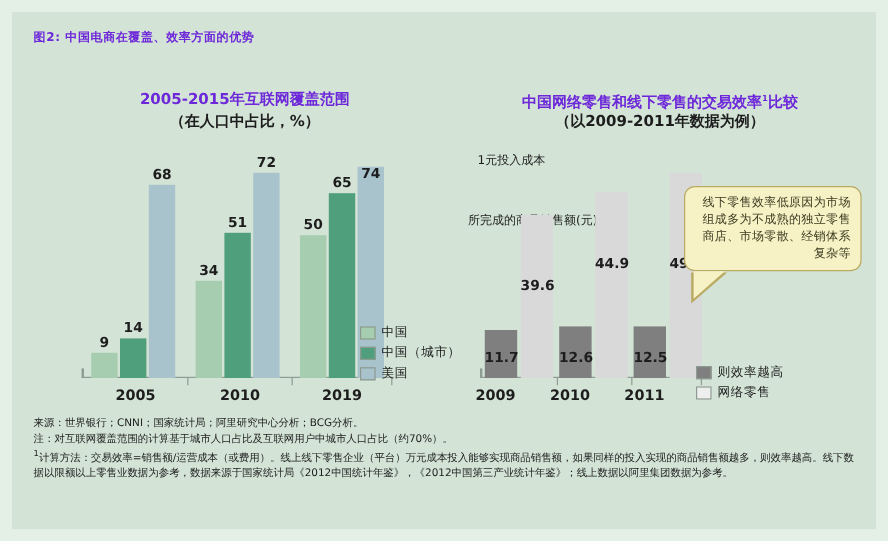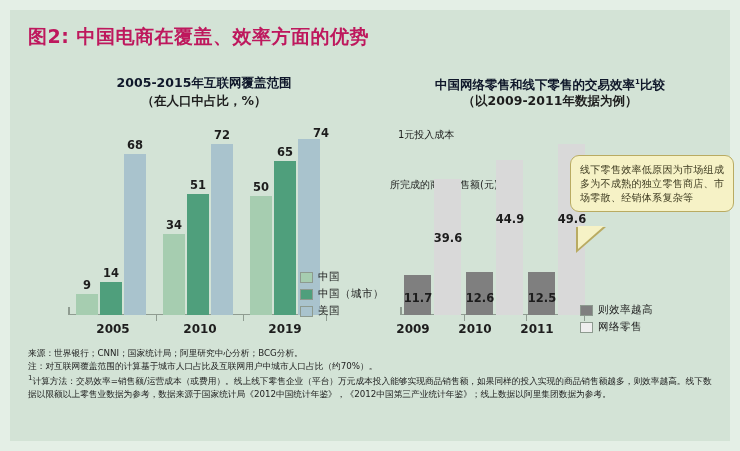--- a/index.html
+++ b/index.html
@@ -21,36 +21,36 @@
   }
   .figure-panel {
     position: absolute;
     left: 10px; top: 10px;
     width: 720px; height: 431px;
     background: #d3e3d6;
   }
   .fig-title {
     position: absolute;
     left: 18px; top: 14px;
-    font-size: 19px;
-    font-weight: bold;
-    color: #be185d;
+    font-size: 10px;
+    font-weight: bold;
+    color: #6d28d9;
     letter-spacing: 0.5px;
     white-space: nowrap;
   }
 
   
   .chart-block { position: absolute; }
   .chart-title {
     position: absolute;
     left: 0; width: 100%;
     text-align: center;
     font-size: 12.5px;
     font-weight: bold;
-    color: #0f172a;
+    color: #6d28d9;
     line-height: 17px;
     white-space: nowrap;
   }
   .chart-subtitle {
     position: absolute;
     left: 0; width: 100%;
     text-align: center;
     font-size: 12.5px;
     font-weight: bold;
     color: #1d1d1d;
@@ -215,21 +215,21 @@
         </div>
 
         <div class="group" style="left:180px; width:78px;">
           <div class="bar" style="left:2px; width:22px; height:119px; background:#a6cdb0;"></div>
           <div class="bar-label-top" style="left:-7px; bottom:121px;">50</div>
 
           <div class="bar" style="left:26px; width:22px; height:154px; background:#4f9f7c;"></div>
           <div class="bar-label-top" style="left:17px; bottom:156px;">65</div>
 
           <div class="bar" style="left:50px; width:22px; height:176px; background:#a9c3cd;"></div>
-          <div class="bar-label-top" style="left:41px; bottom:175px;text-align:right;">74</div>
+          <div class="bar-label-top" style="left:41px; bottom:164px;">74</div>
         </div>
 
         <div class="tick-mark" style="left:88px; bottom:-6px; height:6px;"></div>
         <div class="tick-mark" style="left:175px; bottom:-6px; height:6px;"></div>
         <div class="tick-mark" style="left:258px; bottom:-6px; height:6px;"></div>
       </div>
 
       <div class="tick-label" style="left:50px; top:252px;">2005</div>
       <div class="tick-label" style="left:137px; top:252px;">2010</div>
       <div class="tick-label" style="left:222px; top:252px;">2019</div>
@@ -302,21 +302,21 @@
         <div class="legend-row">
           <span class="legend-swatch" style="background:#7f7f7f;"></span>
           <span class="legend-text">则效率越高</span>
         </div>
         <div class="legend-row">
           <span class="legend-swatch" style="background:#eeeeee;"></span>
           <span class="legend-text">网络零售</span>
         </div>
       </div>
 
-      <div class="callout" style="left:190px; top:85px; width:164px;">线下零售效率低原因为市场组成多为不成熟的独立零售商店、市场零散、经销体系复杂等</div>
+      <div class="callout" style="left:190px; top:85px; width:148px;text-align:right;">线下零售效率低原因为市场组成多为不成熟的独立零售商店、市场零散、经销体系复杂等</div>
       <div class="callout-tail callout-tail-outer" style="left:196px; top:157px;"></div>
       <div class="callout-tail callout-tail-inner" style="left:198px; top:156px;"></div>
     </div>
 
     <div class="footnotes" style="top:337px;">
       <div class="footnote-line">来源：世界银行；CNNI；国家统计局；阿里研究中心分析；BCG分析。</div>
       <div class="footnote-line">注：对互联网覆盖范围的计算基于城市人口占比及互联网用户中城市人口占比（约70%）。</div>
       <div class="footnote-block"><sup>1</sup><span>计算方法：交易效率=销售额/运营成本（或费用）。线上线下零售企业（平台）万元成本投入能够实现商品销售额，如果同样的投入实现的商品销售额越多，则效率越高。线下数据以限额以上零售业数据为参考，数据来源于国家统计局《2012中国统计年鉴》，《2012中国第三产业统计年鉴》；线上数据以阿里集团数据为参考。</span></div>
     </div>
 

